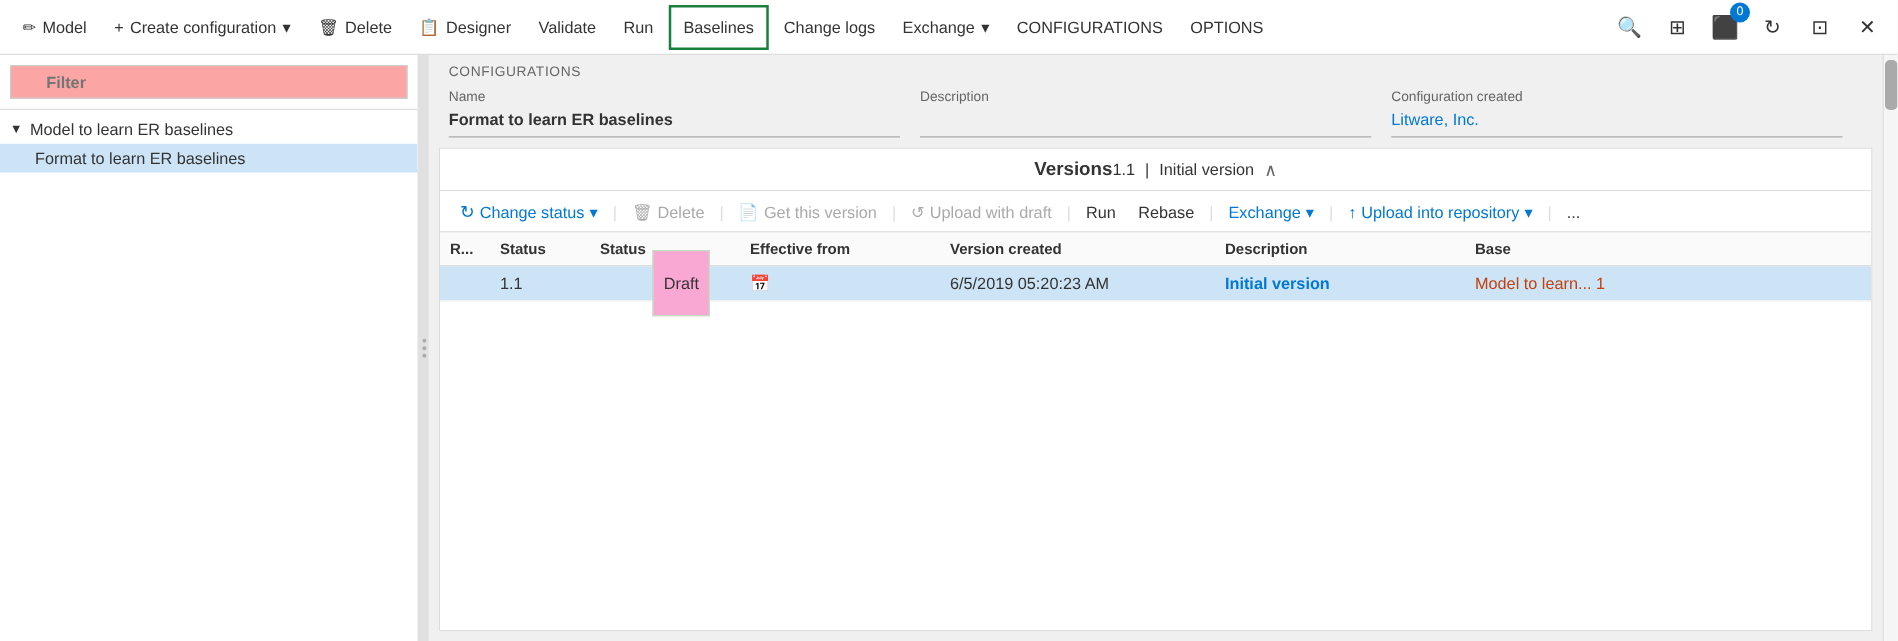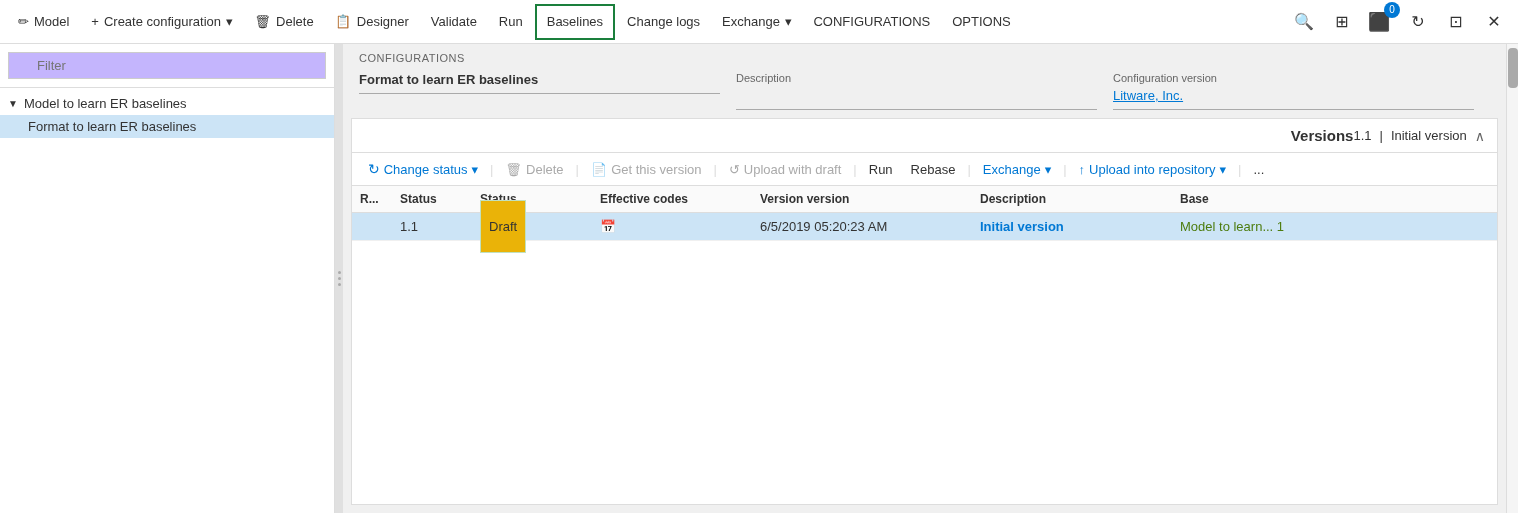--- a/index.html
+++ b/index.html
@@ -87,22 +87,23 @@
     }
     .filter-box {
       padding: 8px;
       border-bottom: 1px solid #ddd;
     }
     .filter-input {
       width: 100%;
       padding: 5px 8px 5px 28px;
       border: 1px solid #ccc;
       font-size: 13px;
-      background: #c4b5fd;
+      background: #fca5a5;
       position: relative;
+      font-weight: bold;
     }
     .filter-wrapper {
       position: relative;
     }
     .filter-icon {
       position: absolute;
       left: 8px;
       top: 50%;
       transform: translateY(-50%);
       color: #666;
@@ -170,39 +171,38 @@
       font-size: 13px;
       font-weight: 600;
       border-bottom: 1px solid #aaa;
       padding-bottom: 4px;
       min-height: 22px;
     }
     .config-field-value.link {
       color: #0078d4;
       font-weight: normal;
       cursor: pointer;
-      text-decoration: underline;
     }
 
     
     .versions-panel {
       background: #fff;
       margin: 0 8px 8px 8px;
       border: 1px solid #ddd;
       flex: 1;
       display: flex;
       flex-direction: column;
       overflow: hidden;
     }
     .versions-header {
       display: flex;
       align-items: center;
       padding: 8px 12px;
       border-bottom: 1px solid #ddd;
-      justify-content: flex-end;
+      justify-content: center;
     }
     .versions-title {
       font-size: 15px;
       font-weight: 600;
     }
     .versions-meta {
       display: flex;
       align-items: center;
       gap: 8px;
       font-size: 13px;
@@ -257,25 +257,26 @@
       font-size: 12px;
     }
     .versions-table td {
       padding: 6px 8px;
       border-bottom: 1px solid #f0f0f0;
     }
     .versions-table tr.selected td {
       background: #cce4f6;
     }
     .status-draft {
-      background: #eab308;
+      background: #f9a8d4;
       padding: 18px 8px;
       border: 1px solid #c0e0c0;
       color: #333;
       font-size: 13px;
+      margin-left: 42px;
     }
     .table-scroll {
       overflow-y: auto;
       flex: 1;
     }
 
     
     .drag-handle {
       width: 8px;
       background: #e0e0e0;
@@ -420,28 +421,29 @@
       <div class="drag-dot"></div>
     </div>
   </div>
 
   <div class="content-area">
 
     <div class="config-header">
       <div class="config-section-title">CONFIGURATIONS</div>
       <div class="config-fields">
         <div class="config-field">
+          <div class="config-field-label">Name</div>
           <div class="config-field-value">Format to learn ER baselines</div>
         </div>
         <div class="config-field">
           <div class="config-field-label">Description</div>
           <div class="config-field-value"></div>
         </div>
         <div class="config-field">
-          <div class="config-field-label">Configuration version</div>
+          <div class="config-field-label">Configuration created</div>
           <div class="config-field-value link">Litware, Inc.</div>
         </div>
       </div>
     </div>
 
     <div class="versions-panel">
       <div class="versions-header">
         <span class="versions-title">Versions</span>
         <div class="versions-meta">
           <span class="version-num">1.1</span>
@@ -496,39 +498,39 @@
         </button>
       </div>
 
       <div class="table-scroll">
         <table class="versions-table">
           <thead>
             <tr>
               <th style="width:40px;">R...</th>
               <th style="width:80px;">Status</th>
               <th style="width:120px;">Status</th>
-              <th style="width:160px;">Effective codes</th>
-              <th style="width:220px;">Version version</th>
+              <th style="width:160px;">Effective from</th>
+              <th style="width:220px;">Version created</th>
               <th style="width:200px;">Description</th>
               <th>Base</th>
             </tr>
           </thead>
           <tbody>
             <tr class="selected">
               <td></td>
               <td>1.1</td>
               <td>
                 <span class="status-draft">Draft</span>
               </td>
               <td>
                 <span>📅</span>
               </td>
               <td>6/5/2019 05:20:23 AM</td>
               <td style="color:#0078d4; font-weight:600;">Initial version</td>
-              <td style="color:#4d7c0f;">Model to learn... 1</td>
+              <td style="color:#c2410c;">Model to learn... 1</td>
             </tr>
           </tbody>
         </table>
       </div>
     </div>
   </div>
 
   <div class="scrollbar-area">
     <div class="scrollbar-thumb"></div>
   </div>

